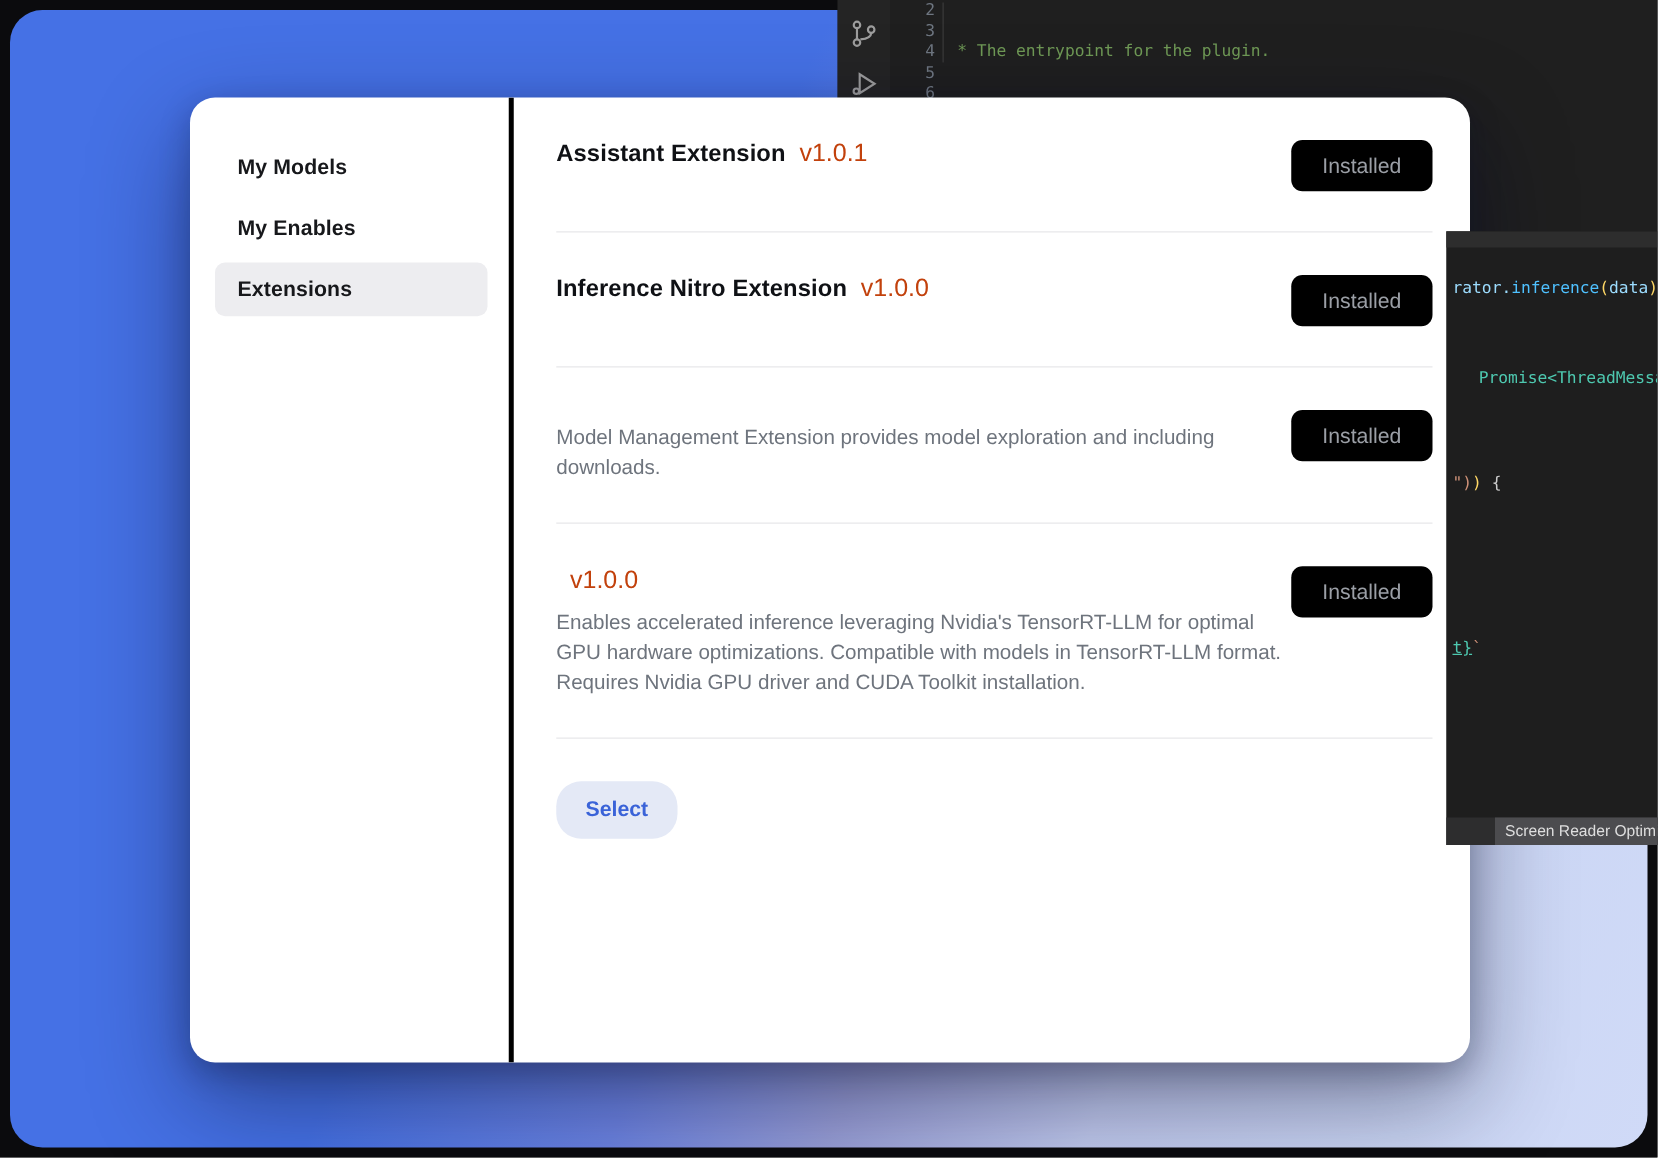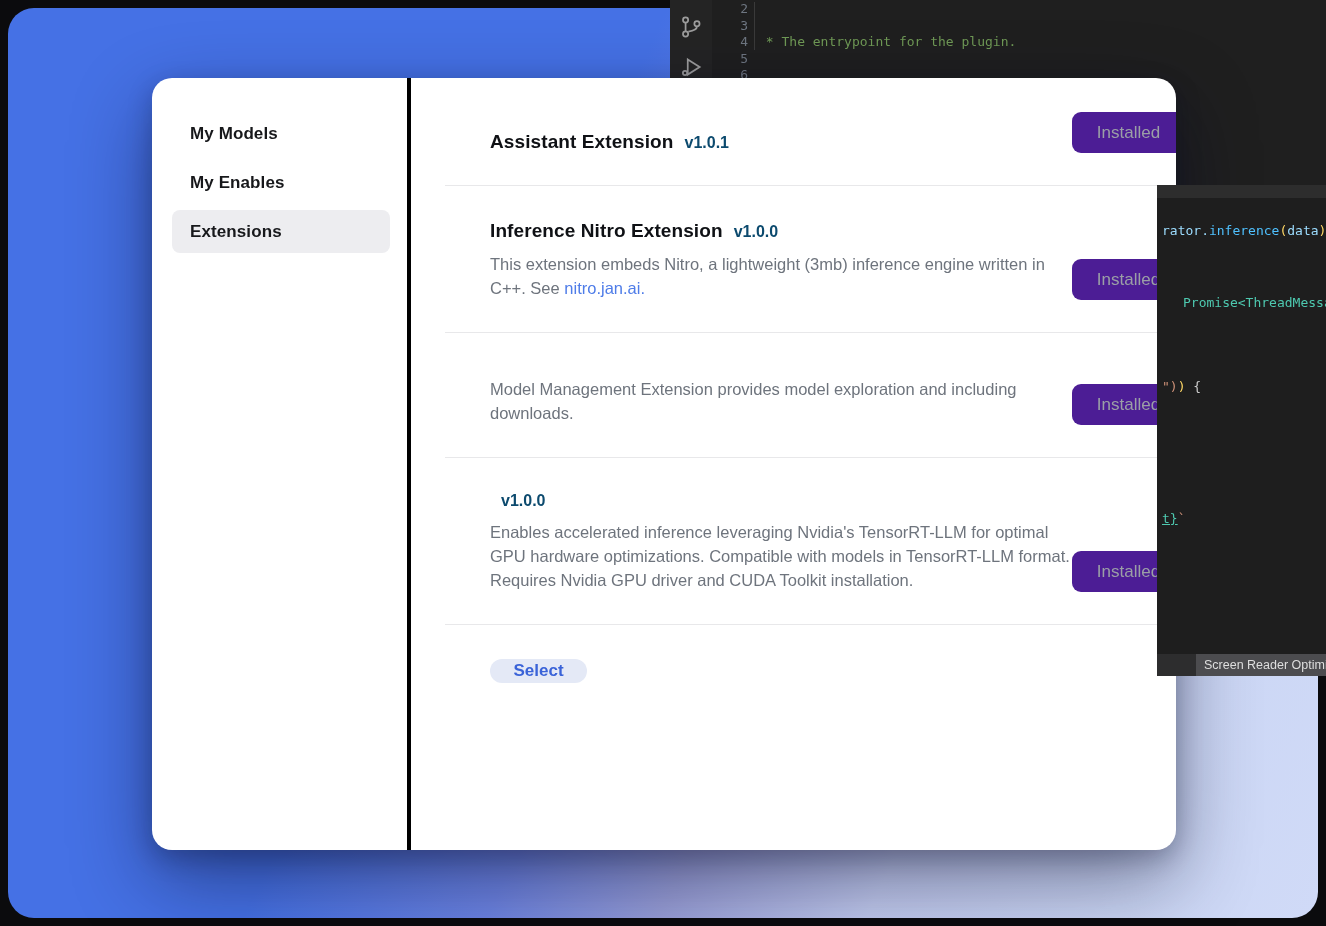--- a/index.html
+++ b/index.html
@@ -71,36 +71,36 @@
   }
   .sidebar { width:259px; border-right:4px solid #000000; padding:34px 17px 0 20px; flex-shrink:0; }
   .side-item {
     height:43px; display:flex; align-items:center; padding:0 18px; margin-bottom:6px;
     border-radius:8px; font-size:17px; font-weight:700; color:#17181b; cursor:pointer;
     letter-spacing:.1px;
   }
   .side-item.active { background:#ededf0; }
 
   .main { flex:1; padding:34px 30px 0 34px; }
-  .entry { display:flex; justify-content:space-between; align-items:flex-end;margin-left:45px; }
+  .entry { display:flex; justify-content:space-between; align-items:flex-start; }
   .entry-text { width:582px; }
   .entry-title-row { display:flex; align-items:baseline; }
   .entry-title { font-size:19px; font-weight:700; color:#0f1115; letter-spacing:.1px; }
-  .entry-version { font-size:16px; font-weight:700; color:#0c4a6e; margin-left:11px; }
+  .entry-version { font-size:20px; font-weight:400; color:#c2410c; margin-left:11px; }
   .entry-desc { margin-top:10px; font-size:16.5px; line-height:24px; color:#6e747d; }
   .desc-link { color:#4e7ce8; cursor:pointer; }
   .divider { height:1px; background:#e8e8ea; margin:32px 0 34px; }
 
   .btn-installed {
-    min-width:113px; height:41px; background:#4c1d95; color:#9b9fa6;
+    min-width:113px; height:41px; background:#000000; color:#9b9fa6;
     border:none; border-radius:9px; font-family:"Liberation Sans", sans-serif;
     font-size:17px; font-weight:500; padding:0 20px;
   }
   .btn-select {
-    min-width:97px; height:24px; background:#e4e9f6; color:#3a63d8;
+    min-width:97px; height:46px; background:#e4e9f6; color:#3a63d8;
     border:none; border-radius:20px; font-family:"Liberation Sans", sans-serif;
     font-size:17px; font-weight:700; padding:0 22px; cursor:pointer;
   }
 </style>
 </head>
 <body>
 
 <div class="stage">
 
   <div class="jan-window"></div>
@@ -173,21 +173,20 @@
       </div>
 
       <div class="divider"></div>
 
       <div class="entry">
         <div class="entry-text">
           <div class="entry-title-row">
             <span class="entry-title">Inference Nitro Extension</span>
             <span class="entry-version">v1.0.0</span>
           </div>
-          <div class="entry-desc"><span>This extension embeds Nitro, a lightweight (3mb) inference engine written in C++. See </span><span class="desc-link">nitro.jan.ai.</span></div>
         </div>
         <button class="btn-installed">Installed</button>
       </div>
 
       <div class="divider"></div>
 
       <div class="entry">
         <div class="entry-text">
           <div class="entry-desc">Model Management Extension provides model exploration and including downloads.</div>
         </div>

